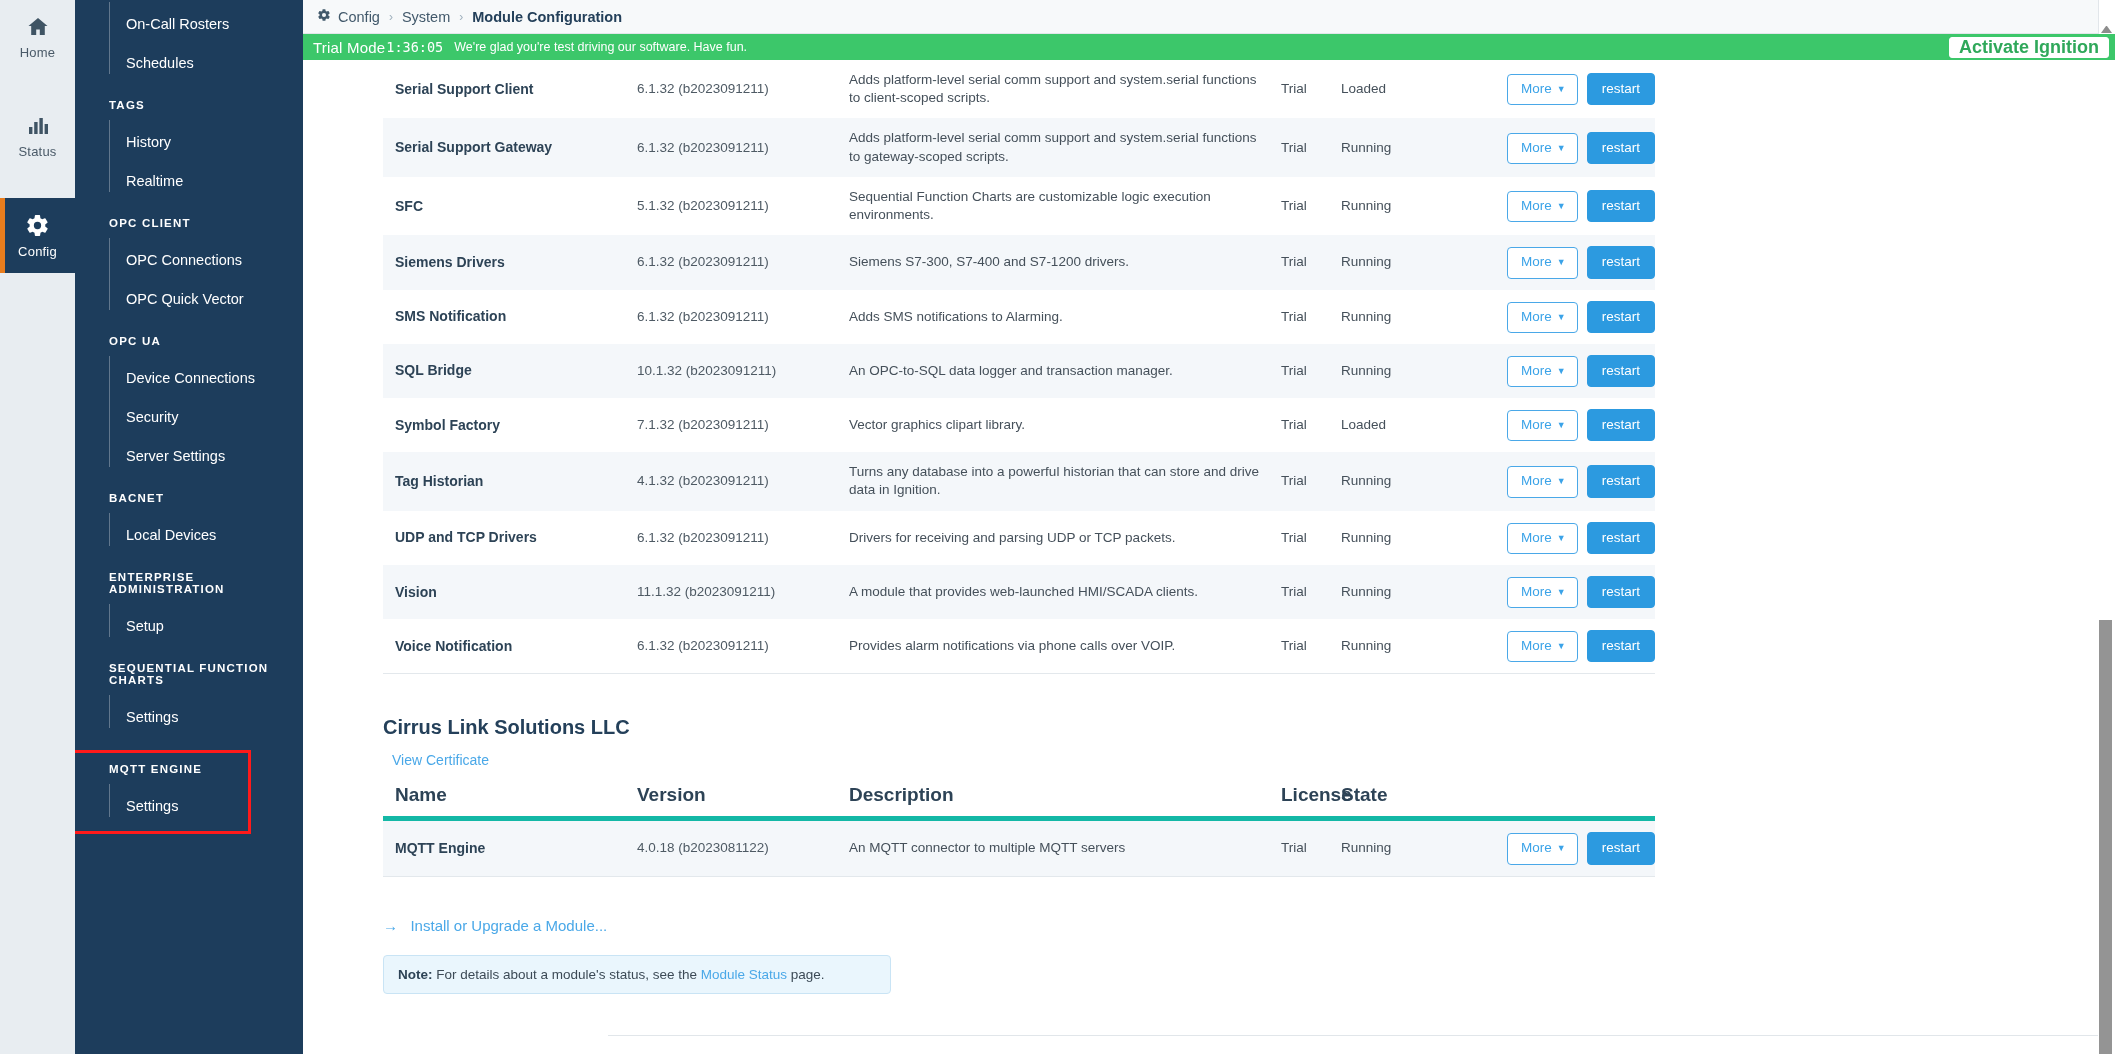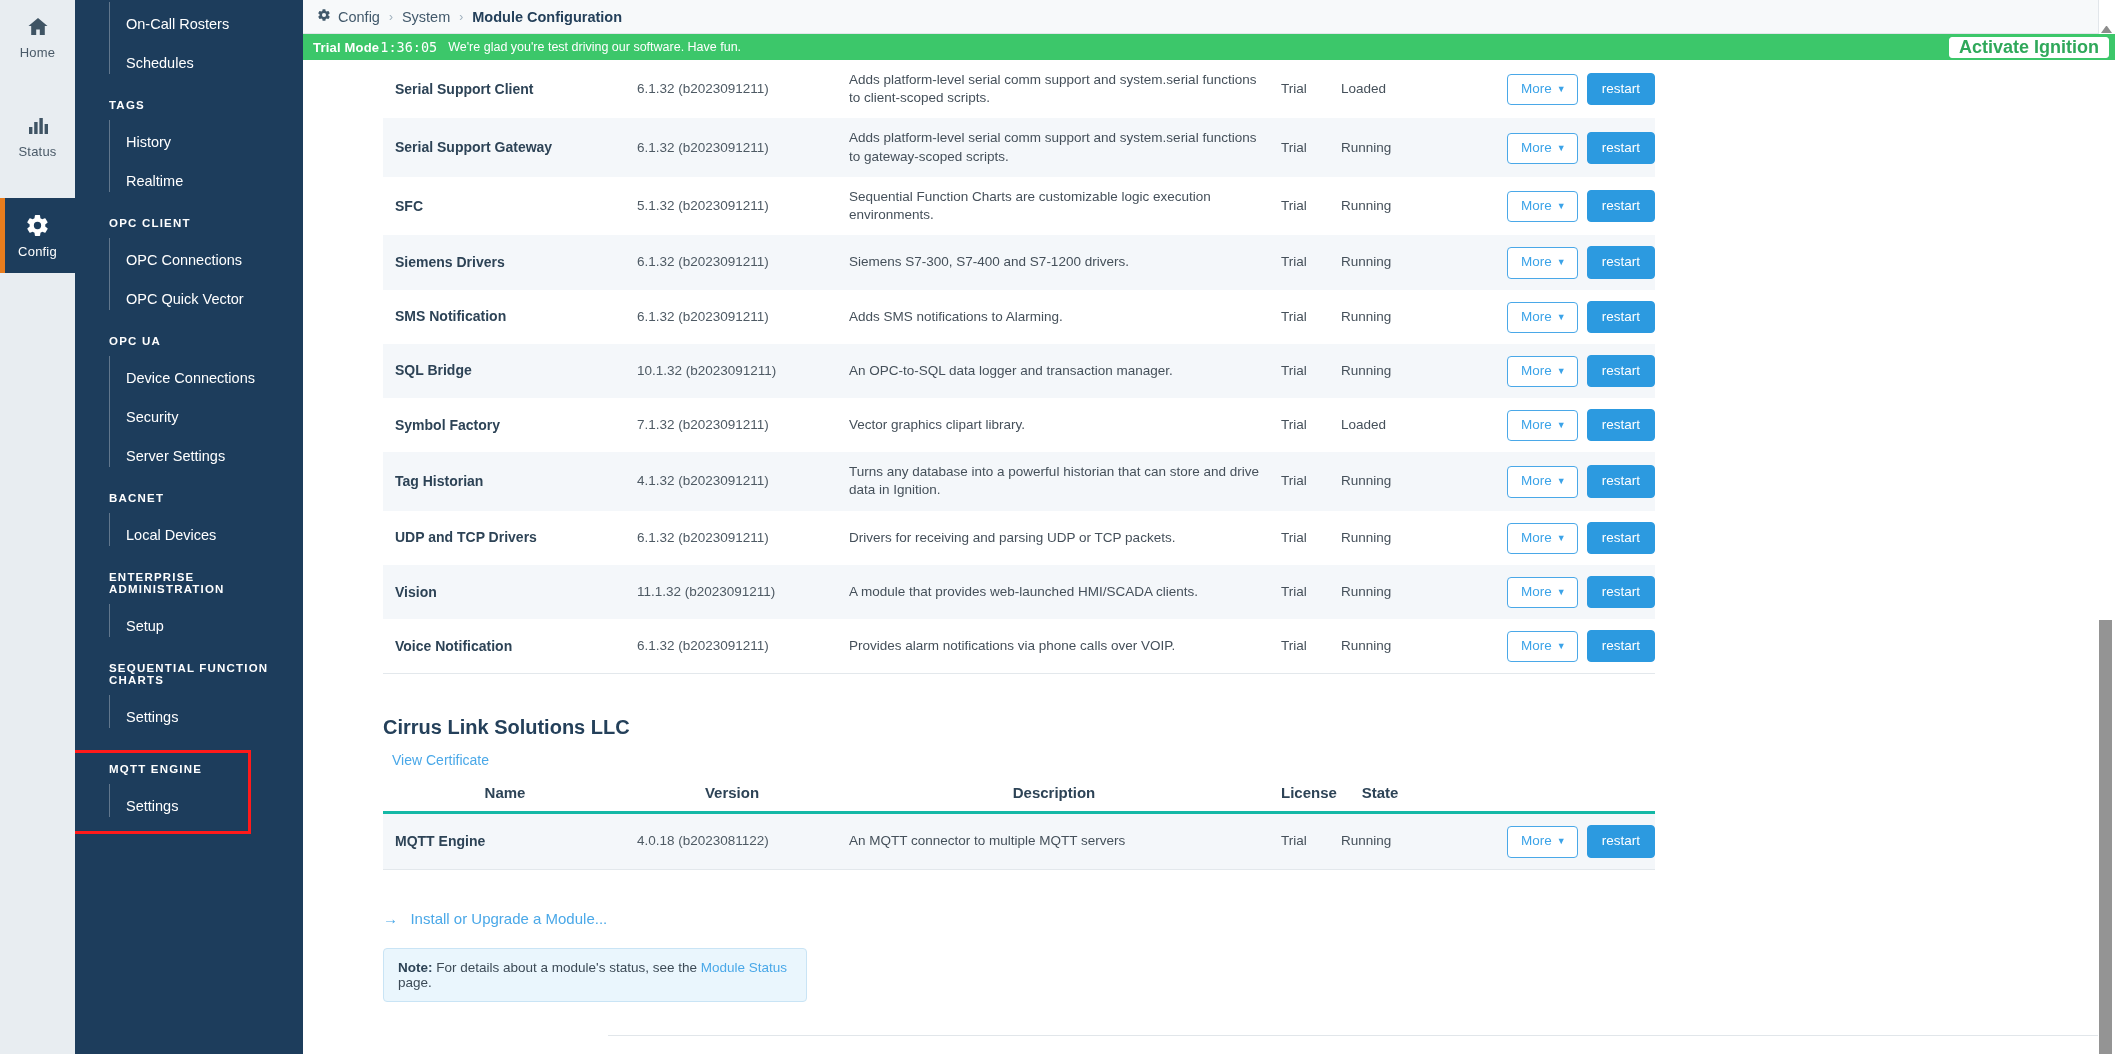--- a/index.html
+++ b/index.html
@@ -105,21 +105,21 @@
   .bc-current { font-weight: bold; color: #24405a; }
 
   .trial-bar {
     height: 26px; flex: 0 0 26px;
     background: #3cc76a;
     display: flex; align-items: center;
     padding: 0 4px 0 10px;
     color: #ffffff;
     position: relative;
   }
-  .trial-title { font-weight: bold; font-size: 13px; letter-spacing: .2px; }
+  .trial-title { font-weight: normal; font-size: 15px; letter-spacing: .2px; }
   .trial-timer {
     font-family: "DejaVu Sans Mono", monospace;
     font-weight: normal; font-size: 13.5px;
     margin-left: 1px;
     text-align: right;
   }
   .trial-msg { font-size: 12.5px; margin-left: 11px; }
   .activate-btn {
     position: absolute; right: 6px; top: 3px;
     background: #ffffff;
@@ -143,24 +143,24 @@
   
   table.modules { width: 1272px; border-collapse: collapse; table-layout: fixed; }
   table.modules col.c-name { width: 242px; }
   table.modules col.c-ver  { width: 212px; }
   table.modules col.c-desc { width: 432px; }
   table.modules col.c-lic  { width: 60px; }
   table.modules col.c-state{ width: 100px; }
   table.modules col.c-act  { width: 226px; }
 
   table.modules th {
-    text-align: center;
-    font-size: 15px; font-weight: bold; color: #2d4356;
+    text-align: left;
+    font-size: 19px; font-weight: bold; color: #2d4356;
     padding: 6px 10px 10px 12px;
-    border-bottom: 3px solid #14b8a6;
+    border-bottom: 5px solid #14b8a6;
   }
   table.modules td {
     font-size: 13.5px; color: #45505a;
     padding: 11px 10px 11px 12px;
     vertical-align: middle;
     line-height: 1.35;
   }
   table.modules tr.odd td { background: #f4f7fa; }
   table.modules td.name { font-weight: bold; color: #2d4356; font-size: 14px; }
   table.modules td.ver { color: #4e5a64; }
@@ -205,21 +205,21 @@
   }
 
   
   .install-row { margin-top: 40px; padding-bottom: 2px; }
   .install-link {
     color: #4aa8e8; font-size: 15px; text-decoration: none; cursor: pointer;
   }
   .arrow-ico { color: #4aa8e8; margin-right: 8px; font-size: 15px; }
   .note-box {
     margin-top: 18px;
-    width: 424px;
+    width: 508px;
     background: #eaf6fd;
     border: 1px solid #c9e4f5;
     border-radius: 4px;
     padding: 11px 14px;
     font-size: 13.5px;
     color: #3c4a56;
   }
   .note-label { font-weight: bold; color: #2d4356; }
   .note-link { color: #4aa8e8; text-decoration: none; cursor: pointer; }
   .page-bottom-rule {

